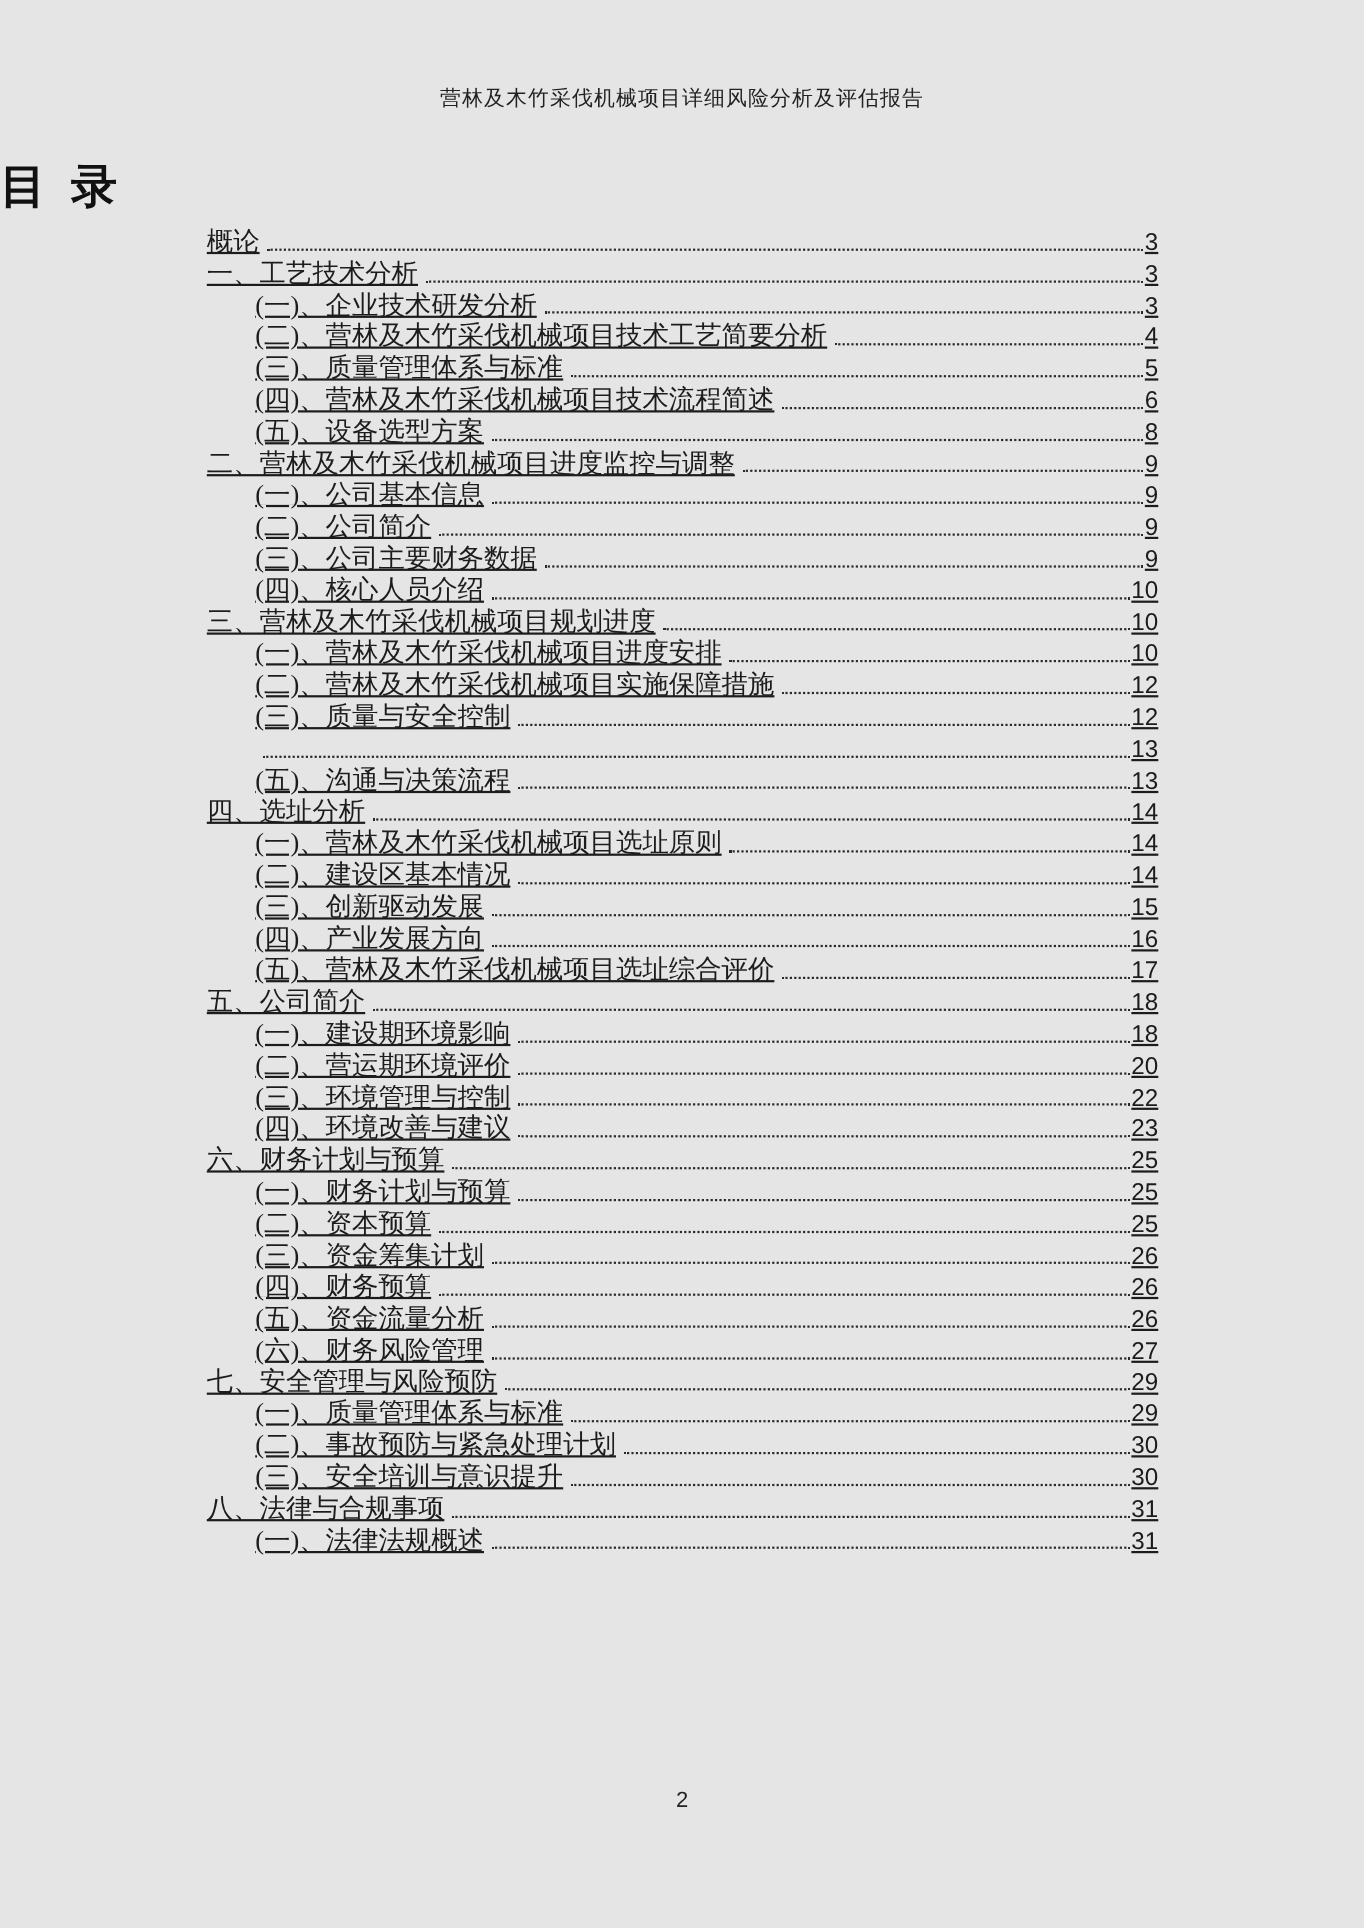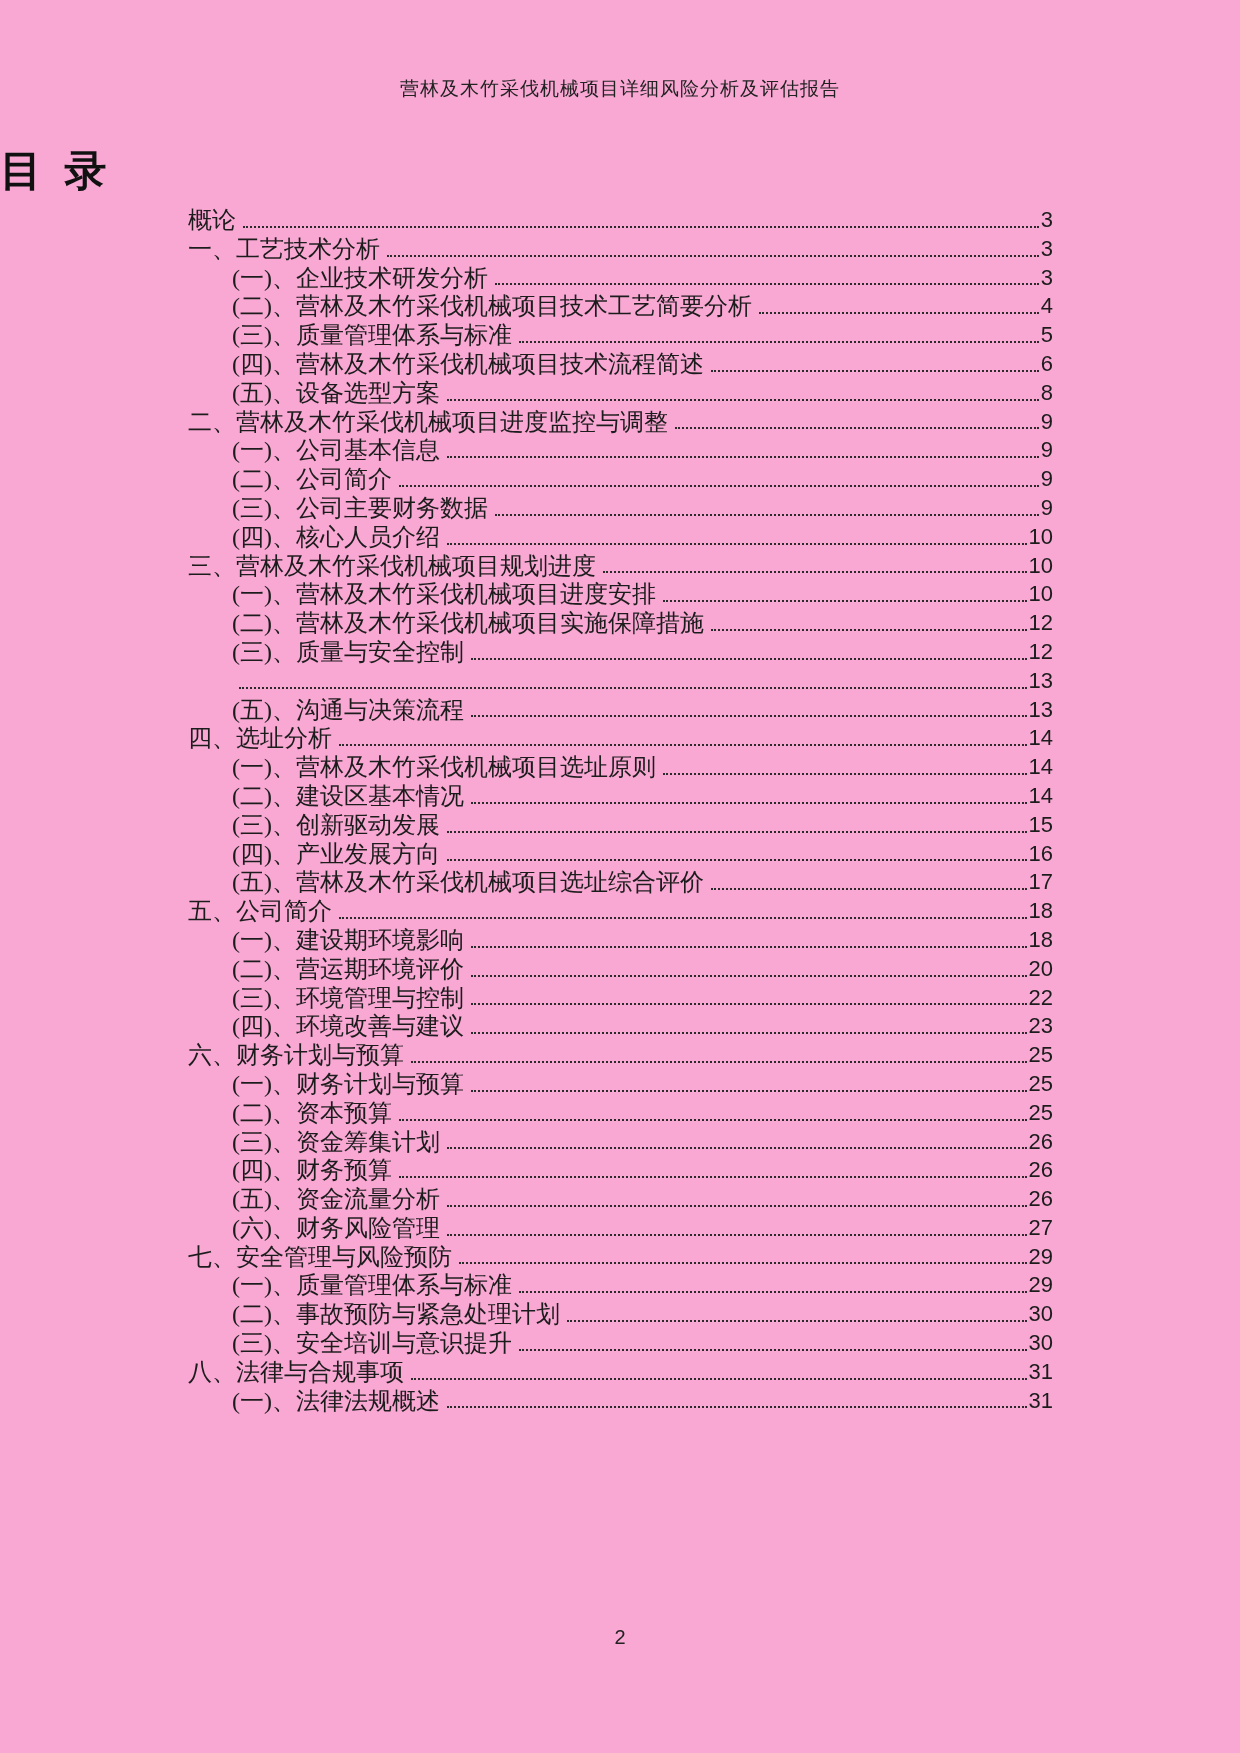--- a/index.html
+++ b/index.html
@@ -8,21 +8,21 @@
     height: 1753px;
     background: #ffffff;
     font-family: "Liberation Serif", "DejaVu Serif", serif;
     color: #1a1a1a;
     position: relative;
     overflow: hidden;
   }
   .page {
     position: absolute;
     inset: 0;
-    background: #f9a8d4;
+    background: #e5e5e5;
     padding-left: 37px;
   }
   .page-header {
     position: absolute;
     top: 76px;
     left: 0;
     width: 100%;
     text-align: center;
     font-size: 19px;
     letter-spacing: 1px;
@@ -49,20 +49,21 @@
     right: 187px;
   }
   .toc-row {
     display: flex;
     align-items: flex-end;
     height: 28.8px;
     line-height: 28.8px;
     font-size: 24px;
     white-space: nowrap;
     color: #1c1c1c;
+    text-decoration: underline;
   }
   .toc-row.lvl1 { padding-left: 44px; }
   .toc-label { flex: 0 0 auto; }
   .toc-dots {
     flex: 1 1 auto;
     min-width: 12px;
     align-self: flex-end;
     border-bottom: 2.5px dotted #2a2a2a;
     margin: 0 2px 7px 7px;
   }

